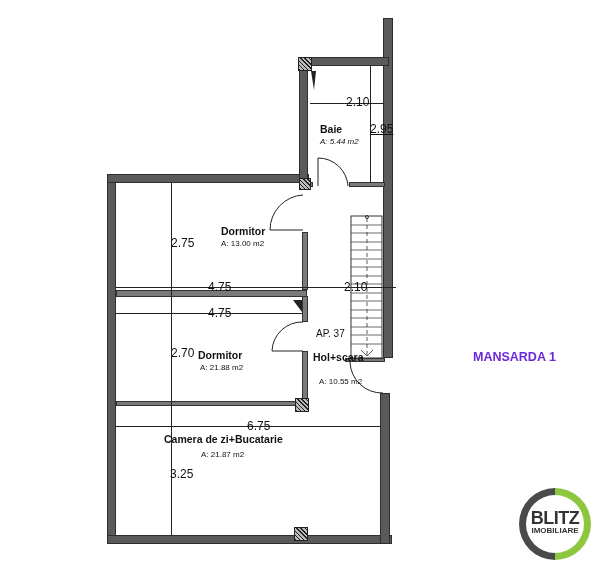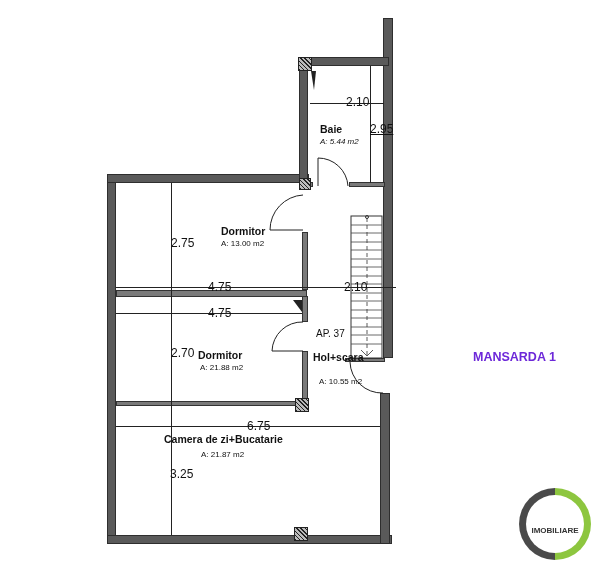--- a/index.html
+++ b/index.html
@@ -113,15 +113,16 @@
 
   <div class="txt room-name" style="left:164px;top:433px;">Camera de zi+Bucatarie</div>
   <div class="txt room-area" style="left:201px;top:450px;">A: 21.87 m2</div>
   <div class="txt dimlbl" style="left:239px;top:419px;">6.75</div>
   <div class="txt dimlbl" style="left:162px;top:467px;">3.25</div>
 
   <div class="title" style="left:473px;top:350px;">MANSARDA 1</div>
 
   <div class="logo">
     <div class="logo-inner"></div>
+    <div class="logo-t1">BLITZ</div>
     <div class="logo-t2">IMOBILIARE</div>
   </div>
 </div>
 
 </body></html>

